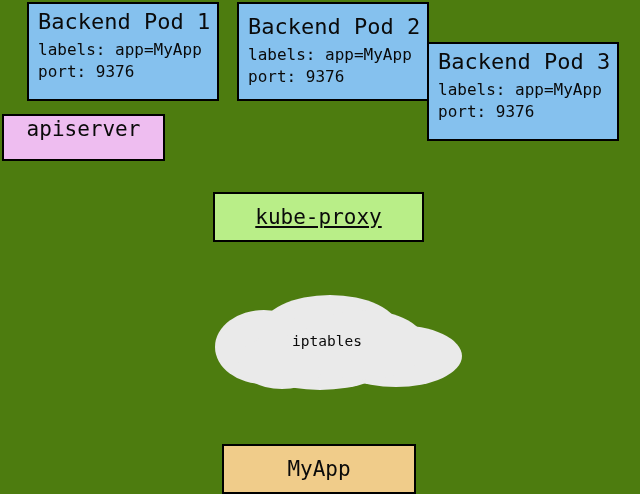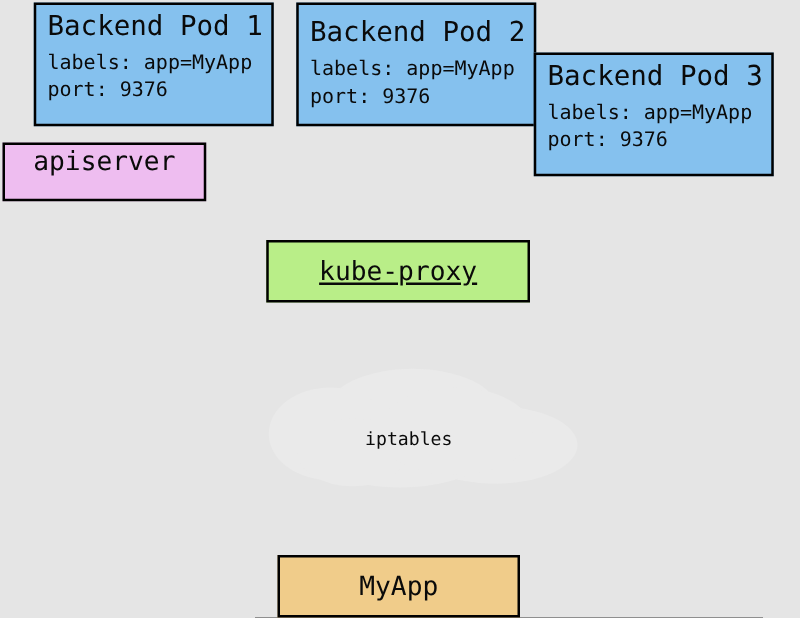--- a/index.html
+++ b/index.html
@@ -13,21 +13,21 @@
     position: relative;
     overflow: hidden;
     font-family: "DejaVu Sans Mono", "Liberation Mono", monospace;
     -webkit-font-smoothing: antialiased;
   }
   #canvas {
     position: absolute;
     inset: 0;
     width: 640px;
     height: 494px;
-    background: #e5e5e5;
+    background: #4d7c0f;
   }
 
   
   .node {
     position: absolute;
     box-sizing: border-box;
     border: 2px solid #000000;
     display: flex;
     flex-direction: column;
     color: #0a0a0a;
@@ -109,21 +109,21 @@
     height: 102px;
   }
   #iptables-cloud svg {
     position: absolute;
     inset: 0;
     display: block;
   }
   #iptables-label {
     position: absolute;
     left: 0;
-    top: 53px;
+    top: 42px;
     width: 282px;
     text-align: center;
     font-size: 14.5px;
     line-height: 18px;
     color: #0a0a0a;
     white-space: nowrap;
   }
 </style>
 </head>
 <body>

